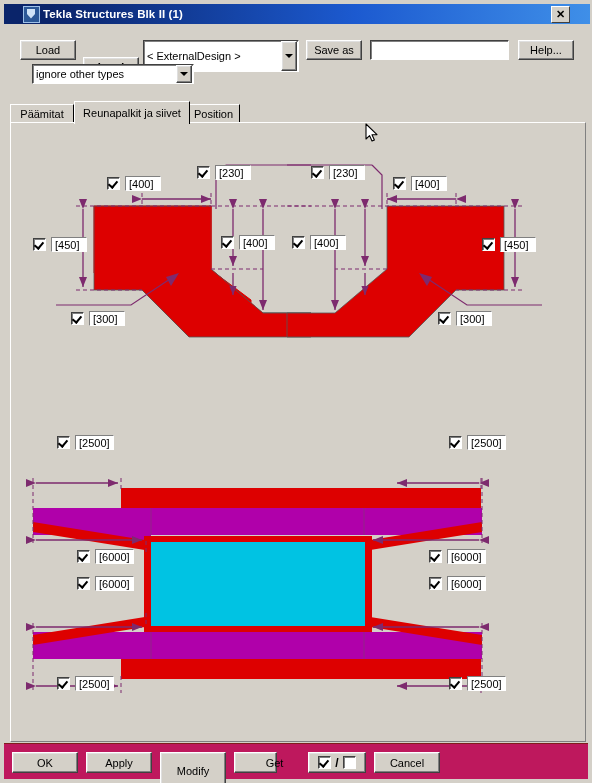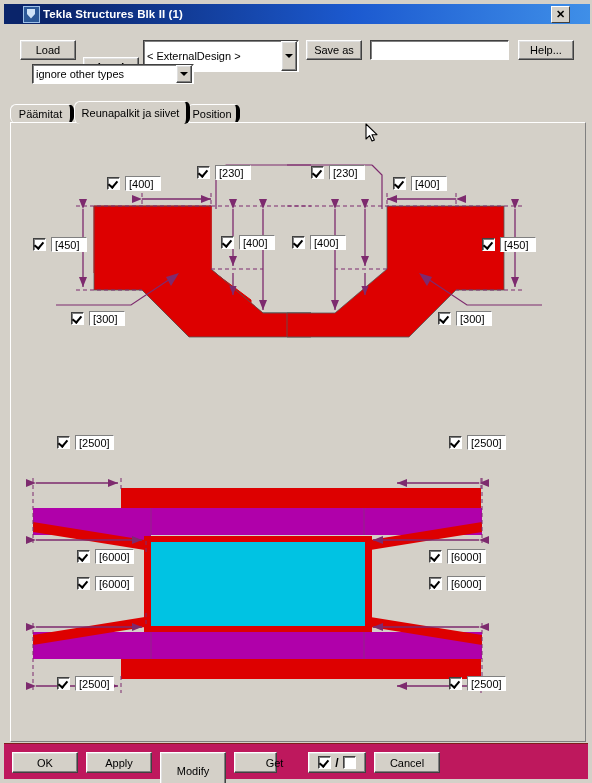--- a/index.html
+++ b/index.html
@@ -39,23 +39,23 @@
   .combo .arrow{width:16px;height:100%;background:#d4d0c8;border-top:1px solid #fff;border-left:1px solid #fff;
          border-right:1px solid #404040;border-bottom:1px solid #404040;
          box-shadow:inset -1px -1px 0 #808080, inset 1px 1px 0 #dfdfdf;
          display:flex;align-items:center;justify-content:center;box-sizing:border-box;flex:0 0 auto;margin:1px;}
   .combo .arrow i{display:block;width:0;height:0;border-left:4px solid transparent;
          border-right:4px solid transparent;border-top:4px solid #000;}
 
   
   .tabstrip{position:absolute;left:8px;top:99px;width:576px;height:22px;}
   .tab{position:absolute;top:3px;height:19px;background:#d4d0c8;
-       border-top:1px solid #fff;border-left:1px solid #fff;border-right:4px solid #000000;
+       border-top:1px solid #fff;border-left:1px solid #fff;border-right:1px solid #000000;
        display:flex;align-items:center;justify-content:center;padding:0 20px;box-sizing:border-box;
-       font-size:11px;color:#000;white-space:nowrap;cursor:default;border-radius:6px;}
+       font-size:11px;color:#000;white-space:nowrap;cursor:default;}
   .tab.active{top:0;height:23px;background:#d4d0c8;z-index:5;border-bottom:none;}
 
   .panel{position:absolute;left:8px;top:120px;width:576px;height:620px;background:#d4d0c8;
          border-top:1px solid #fff;border-left:1px solid #fff;border-right:1px solid #808080;
          border-bottom:1px solid #808080;box-sizing:border-box;overflow:hidden;}
 
   
   .field{position:absolute;display:flex;align-items:center;z-index:30;border-radius:7px;}
   .cb{width:13px;height:13px;background:#fff;border-top:1px solid #404040;border-left:1px solid #404040;
       border-right:1px solid #fff;border-bottom:1px solid #fff;box-shadow:inset 1px 1px 0 #808080;

